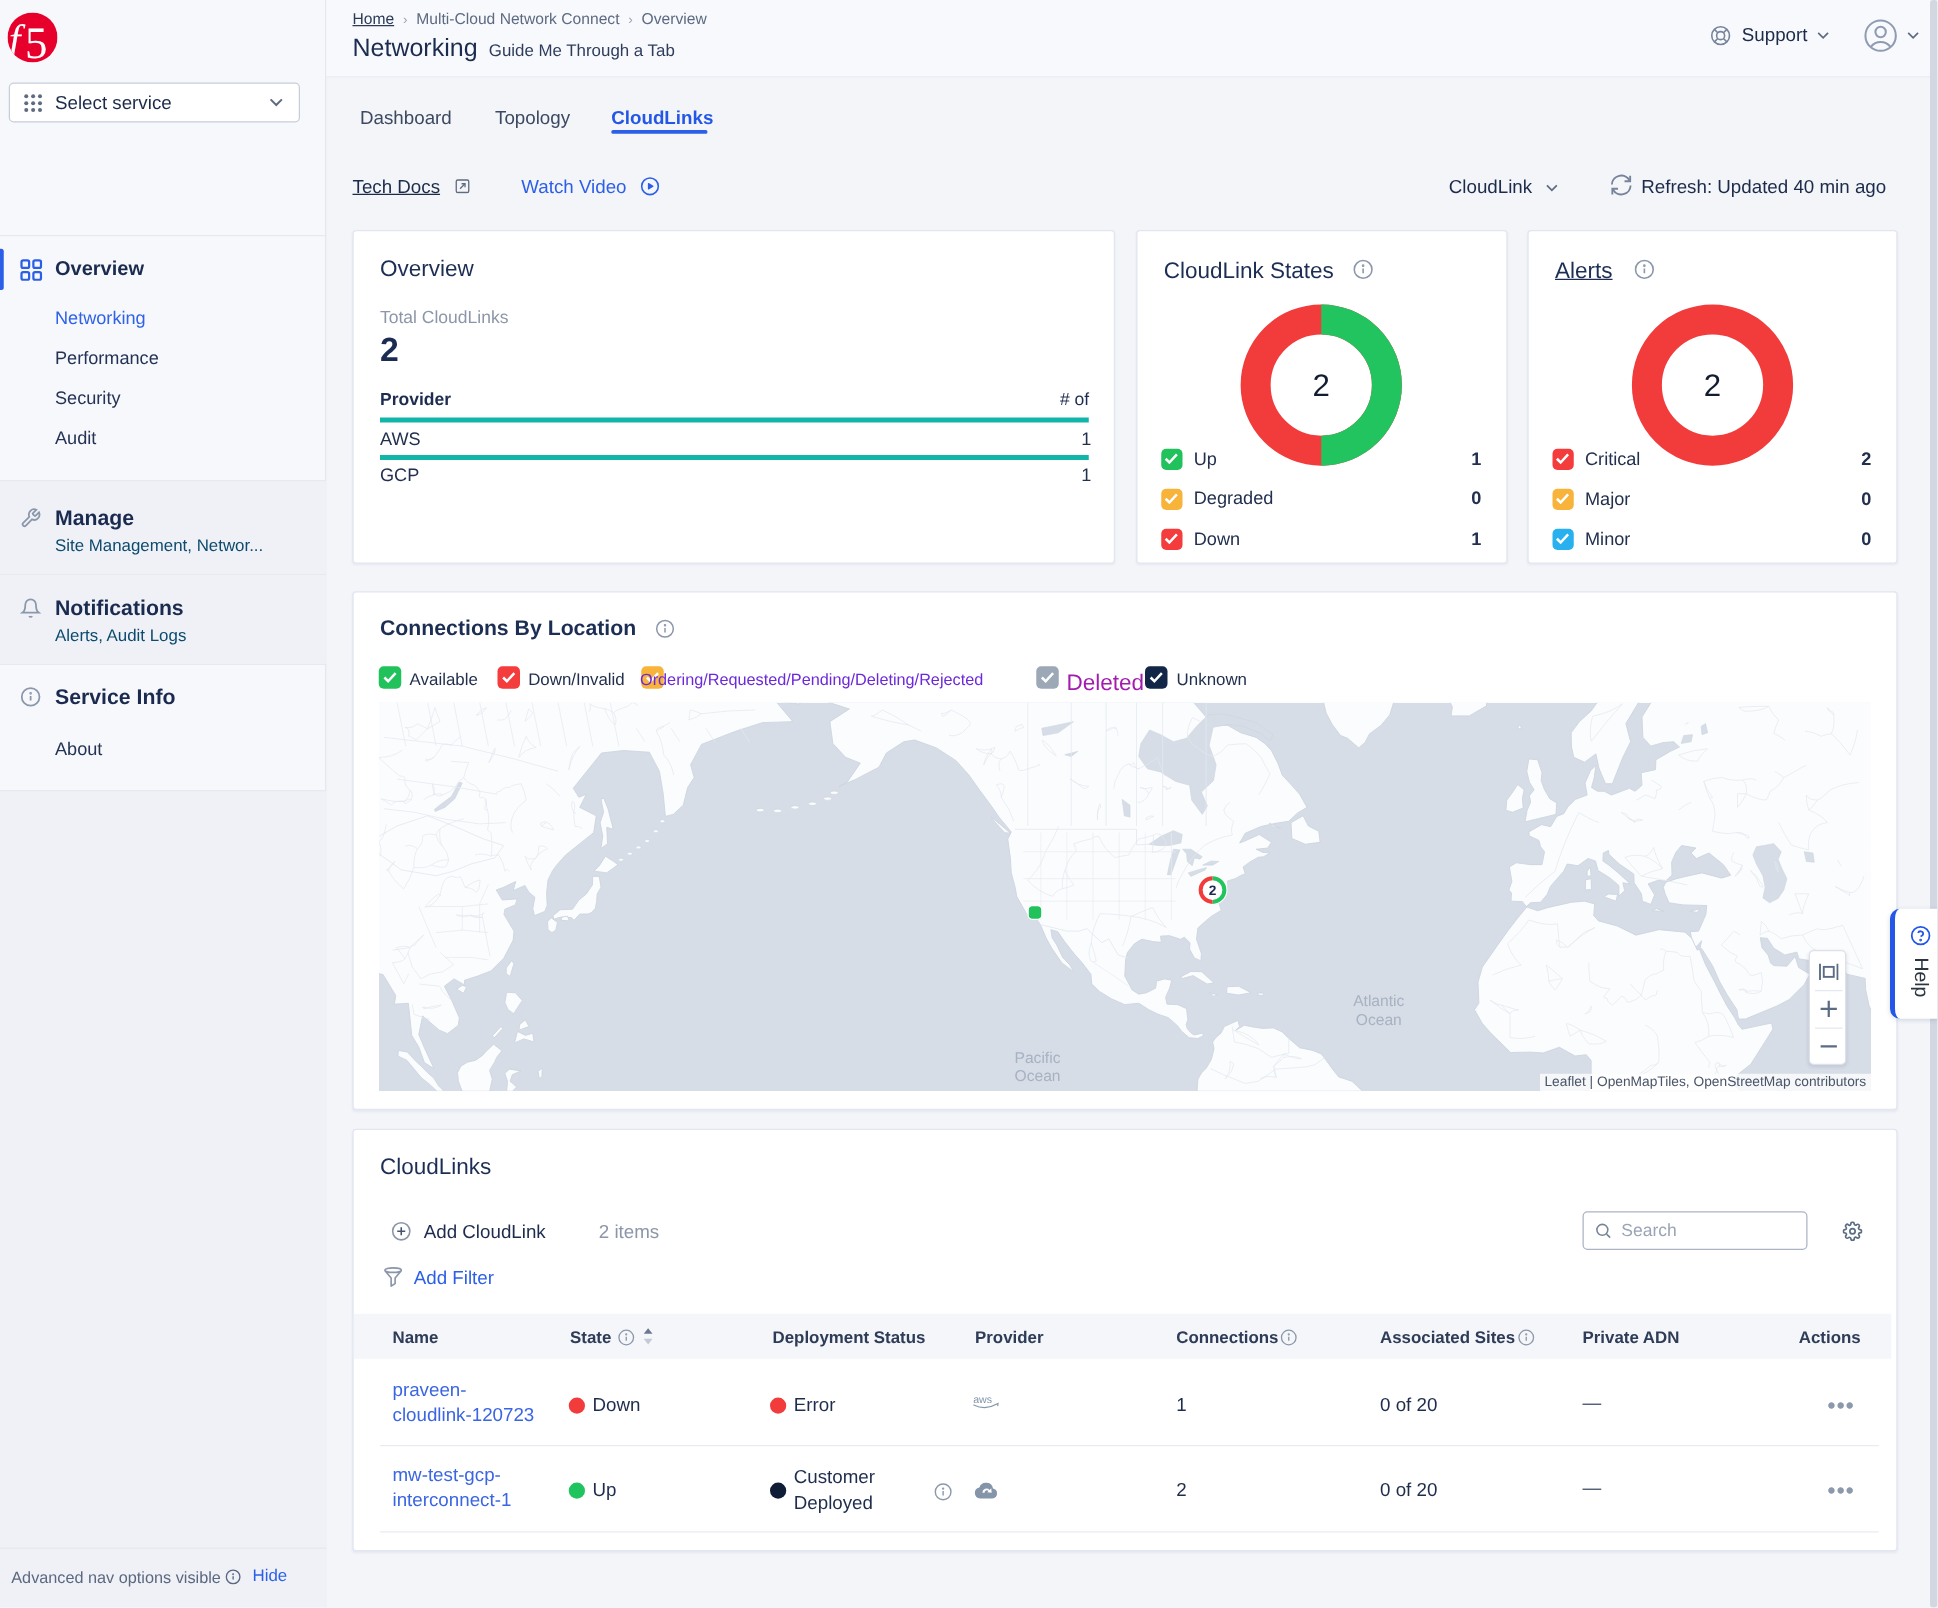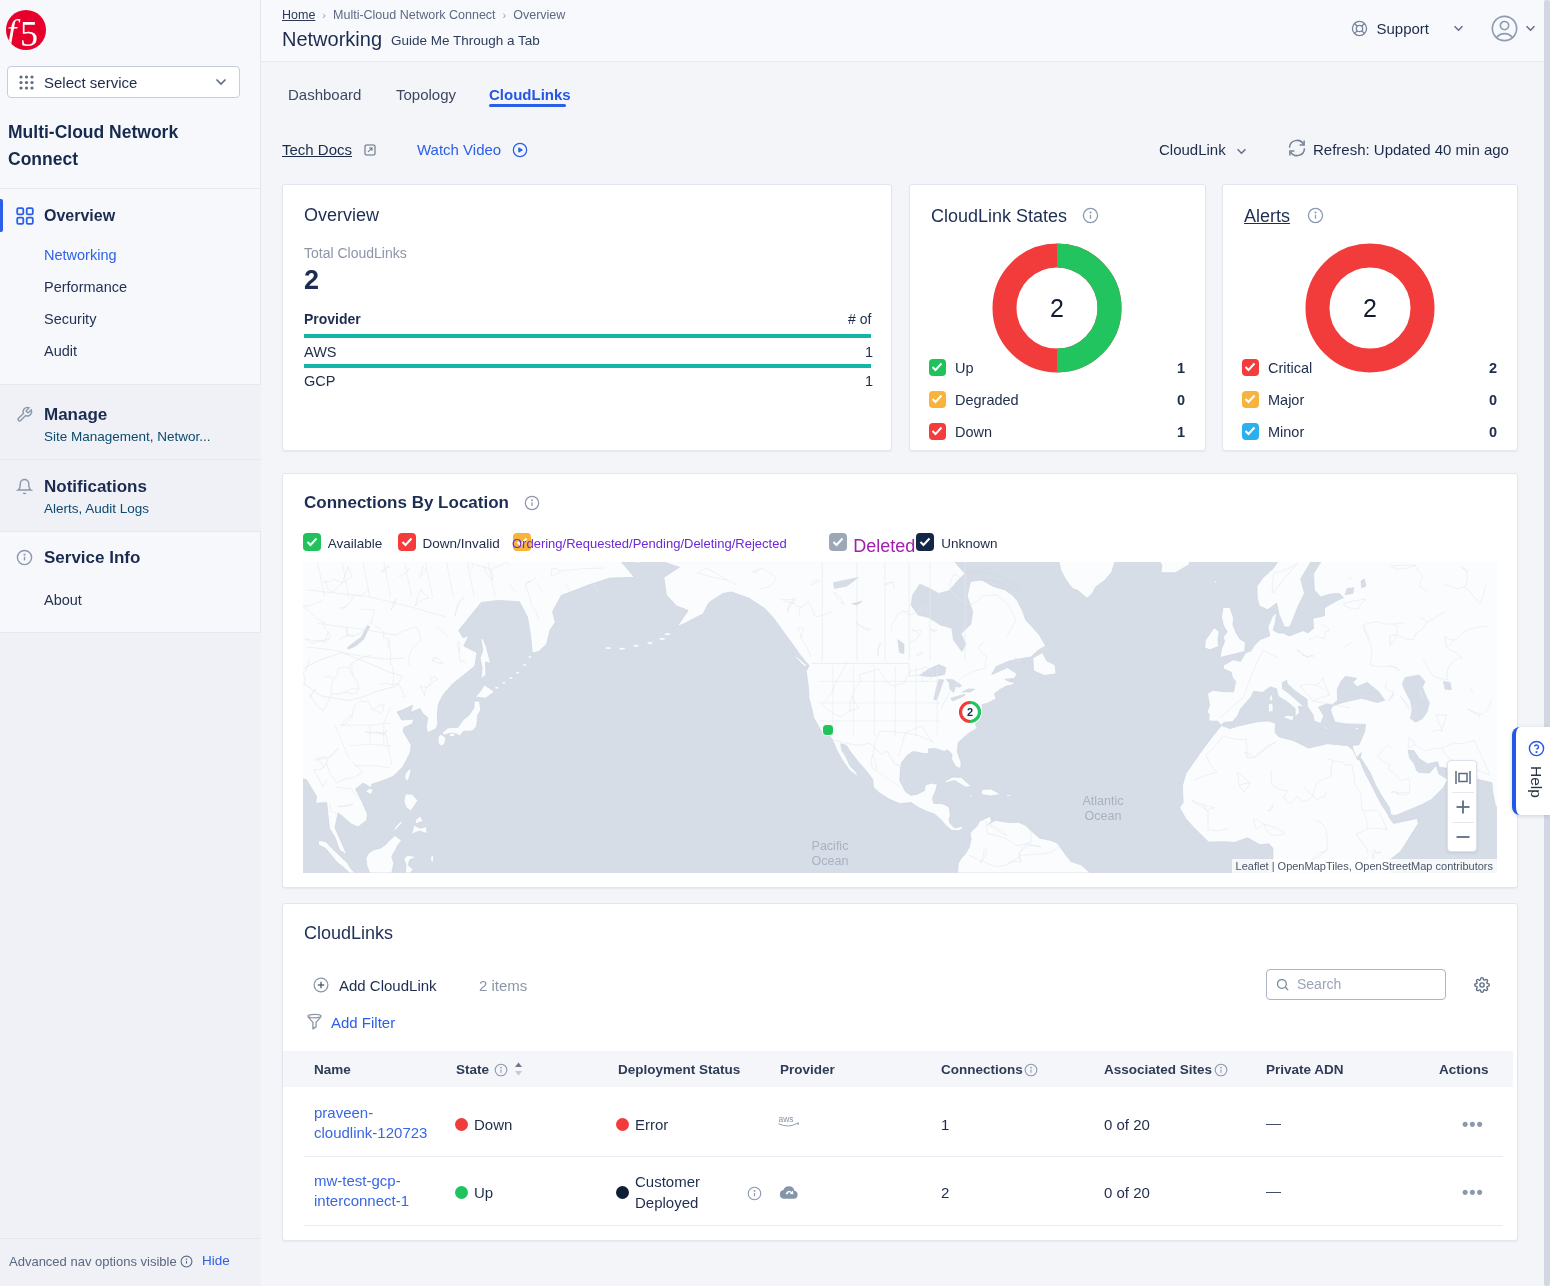--- a/index.html
+++ b/index.html
@@ -86,21 +86,20 @@
           <circle cx="13" cy="7.5" r="1.6"></circle>
       <circle cx="2" cy="13" r="1.6"></circle>
           <circle cx="7.5" cy="13" r="1.6"></circle>
           <circle cx="13" cy="13" r="1.6"></circle>
     </svg>
     <span class="txt">Select service</span>
     <svg class="chev" width="12" height="8" viewBox="0 0 12 8" fill="none" stroke="#5f6b80" stroke-width="1.6">
           <path d="M1.5 1.5 L6 6 L10.5 1.5"></path>
         </svg>
   </div>
-  <div id="svcname">Multi-Cloud Network<br>Connect</div>
   <div class="sdiv" style="top:188px"></div>
   <div id="ovbar"></div>
   <svg class="navicon" style="top:207px" width="18" height="18" viewBox="0 0 18 18" fill="none" stroke="#2c5fe8" stroke-width="1.8">
     <rect x="1.2" y="1.2" width="6.1" height="6.1" rx="1.4"></rect>
         <rect x="10.7" y="1.2" width="6.1" height="6.1" rx="1.4"></rect>
     <rect x="1.2" y="10.7" width="6.1" height="6.1" rx="1.4"></rect>
         <rect x="10.7" y="10.7" width="6.1" height="6.1" rx="1.4"></rect>
   </svg>
   <div class="nav1" style="top:207px">Overview</div>
   <div class="nav2" style="top:247px;color:#2f62e8">Networking</div>
@@ -148,21 +147,21 @@
   <div id="guide">Guide Me Through a Tab</div>
   <div class="right">
     <svg width="17" height="17" viewBox="0 0 24 24" fill="none" stroke="#76839a" stroke-width="1.8">
           <circle cx="12" cy="12" r="10"></circle>
           <circle cx="12" cy="12" r="4.5"></circle>
           <line x1="5" y1="5" x2="8.8" y2="8.8"></line>
           <line x1="19" y1="5" x2="15.2" y2="8.8"></line>
           <line x1="5" y1="19" x2="8.8" y2="15.2"></line>
           <line x1="19" y1="19" x2="15.2" y2="15.2"></line>
         </svg>
-    <span style="font-size:15px;color:#1c2b4a;margin:0 24px 0 8px">Support</span>
+    <span style="font-size:15px;color:#1c2b4a;margin:0 7px 0 8px">Support</span>
     <svg width="11" height="7" viewBox="0 0 12 8" fill="none" stroke="#5f6b80" stroke-width="1.6">
           <path d="M1.5 1.5 L6 6 L10.5 1.5"></path>
         </svg>
     <svg style="margin-left:27px" width="27" height="27" viewBox="0 0 28 28" fill="none" stroke="#8e9bb1" stroke-width="1.7">
           <circle cx="14" cy="14" r="12.6"></circle>
           <circle cx="14" cy="11" r="4.3"></circle>
           <path d="M6 23.2 a10.2 10.2 0 0 1 16 0"></path>
         </svg>
     <svg style="margin-left:7px" width="11" height="7" viewBox="0 0 12 8" fill="none" stroke="#5f6b80" stroke-width="1.6">
           <path d="M1.5 1.5 L6 6 L10.5 1.5"></path>
@@ -233,21 +232,21 @@
 
 <div class="abs" style="left:929px;top:359px;display:flex;align-items:center;width:256px">
   <span class="cb" style="background:#21c25b">
         <svg width="12" height="10" viewBox="0 0 12 10" fill="none" stroke="#fff" stroke-width="2">
           <path d="M1.5 5 L4.5 8 L10.5 1.5"></path>
         </svg>
       </span>
   <span style="margin-left:9px;font-size:14.5px;color:#22304e">Up</span>
   <span style="margin-left:auto;font-size:14.5px;font-weight:bold;color:#22304e">1</span>
 </div>
-<div class="abs" style="left:929px;top:391px;display:flex;align-items:center;width:256px">
+<div class="abs" style="left:929px;top:391px;display:flex;width:256px">
   <span class="cb" style="background:#f8b33a">
         <svg width="12" height="10" viewBox="0 0 12 10" fill="none" stroke="#fff" stroke-width="2">
           <path d="M1.5 5 L4.5 8 L10.5 1.5"></path>
         </svg>
       </span>
   <span style="margin-left:9px;font-size:14.5px;color:#22304e">Degraded</span>
   <span style="margin-left:auto;font-size:14.5px;font-weight:bold;color:#22304e">0</span>
 </div>
 <div class="abs" style="left:929px;top:423px;display:flex;align-items:center;width:256px">
   <span class="cb" style="background:#f43c3c">

